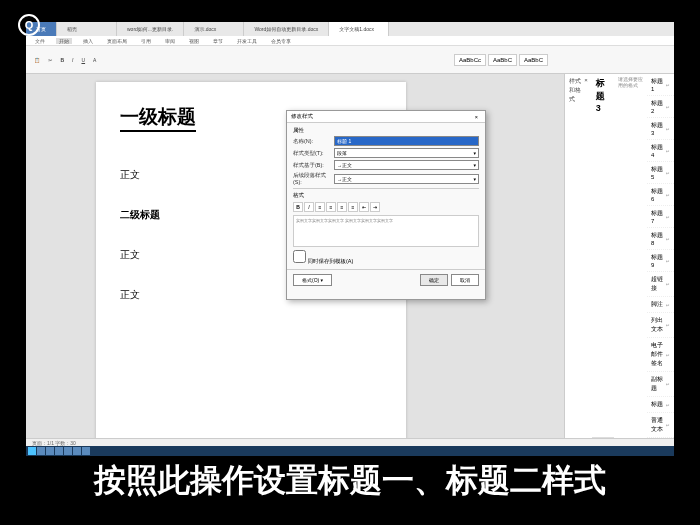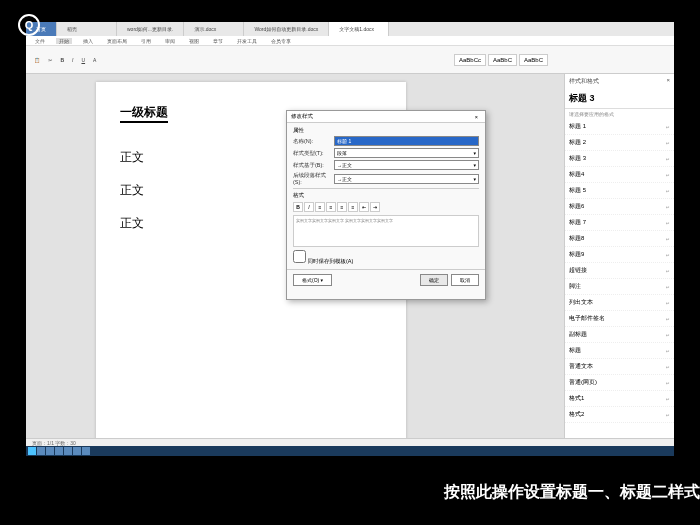--- a/index.html
+++ b/index.html
@@ -28,21 +28,21 @@
       position: absolute; left: 18px; top: 14px;
       color: #fff; font-size: 18px; font-weight: bold;
       z-index: 100; display: flex; align-items: center; gap: 4px;
     }
     .watermark-icon {
       width: 22px; height: 22px; border: 2px solid #fff; border-radius: 50%;
       display: flex; align-items: center; justify-content: center; font-size: 11px;
     }
     .subtitle {
       position: absolute; left: 0; right: 0; bottom: 22px;
-      text-align: right; color: #fff; font-size: 16px; font-weight: bold;
+      text-align: center; color: #fff; font-size: 32px; font-weight: bold;
       text-shadow: 0 0 4px #000, 2px 2px 2px #000;
       z-index: 100;
     }
     
     .tabs {
       height: 14px; background: #e8e8e8; display: flex; font-size: 5px;
     }
     .tab {
       padding: 0 10px; display: flex; align-items: center; color: #444;
       border-right: 1px solid #ccc; min-width: 60px;
@@ -70,24 +70,24 @@
     .main {
       display: flex; position: absolute; top: 52px; bottom: 18px; left: 0; right: 0;
     }
     .doc-area {
       flex: 1; background: #e2e2e2; padding: 8px 0 0 70px; position: relative;
     }
     .page {
       width: 310px; background: #fff; min-height: 360px;
       padding: 22px 24px; box-shadow: 0 0 3px rgba(0,0,0,0.2);
     }
-    .page h1 { font-size: 12px; border-bottom: 2px solid #000; display: inline-block; margin-bottom: 10px; }
+    .page h1 { font-size: 19px; border-bottom: 2px solid #000; display: inline-block; margin-bottom: 10px; }
     .page .h2t { font-size: 10px; font-weight: bold; margin: 8px 0; }
     .page .h3t { font-size: 10px; font-weight: bold; margin: 8px 0; }
-    .page p { font-size: 12px; margin: 16px 0; }
+    .page p { font-size: 10px; margin: 26px 0; }
     
     .dialog {
       position: absolute; left: 260px; top: 88px;
       width: 200px; height: 190px;
       background: #f9f9f9; border: 1px solid #999;
       box-shadow: 2px 2px 6px rgba(0,0,0,0.3);
       font-size: 5.5px; z-index: 50;
     }
     .dlg-title {
       height: 12px; background: #fff; border-bottom: 1px solid #ccc;
@@ -106,21 +106,21 @@
     .dlg-icon { width: 10px; height: 10px; border: 1px solid #ccc; background: #fff;
       display: flex; align-items: center; justify-content: center; font-size: 5px; }
     .dlg-preview { height: 32px; border: 1px solid #ccc; background: #fff; margin: 3px 0;
       padding: 2px; font-size: 4px; color: #888; line-height: 1.3; }
     .dlg-buttons { display: flex; justify-content: flex-end; gap: 3px; padding: 4px 6px; border-top: 1px solid #ccc; }
     .dlg-btn { border: 1px solid #888; padding: 2px 8px; background: #fff; font-size: 5px; }
     .dlg-btn.primary { background: #e8e8e8; }
     
     .styles-panel {
       width: 110px; background: #fff; border-left: 1px solid #ccc;
-      display: flex; flex-direction: column; font-size: 6px;
+      display: flex; flex-direction: row; font-size: 6px;
     }
     .panel-title { padding: 3px 4px; font-size: 6px; color: #555; display:flex; justify-content:space-between;}
     .panel-current { padding: 3px 4px; font-size: 9px; font-weight: bold; border-bottom: 1px solid #ddd; }
     .panel-hint { padding: 2px 4px; font-size: 5px; color: #888; }
     .style-item { padding: 3px 4px; border-bottom: 1px dotted #eee; display: flex; justify-content: space-between;
       align-items: center; }
     .style-arrow { color: #aaa; font-size: 5px; }
     
     .statusbar {
       position: absolute; left: 0; right: 0; bottom: 10px; height: 8px;
@@ -179,20 +179,21 @@
         <div class="style-box">AaBbC</div>
         <div class="style-box">AaBbC</div>
       </div>
     </div>
 
     <div class="main">
       <div class="doc-area">
         <div class="page">
           <h1>一级标题</h1>
           <p>正文</p>
+          <div class="h2t">二级标题</div>
           <p>正文</p>
           <p>正文</p>
         </div>
       </div>
 
       <div class="styles-panel">
         <div class="panel-title">
           <span>样式和格式</span>
           <span>×</span>
         </div>

